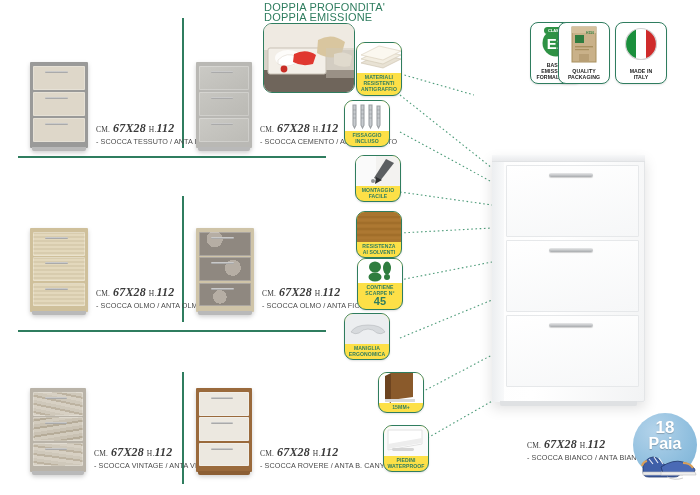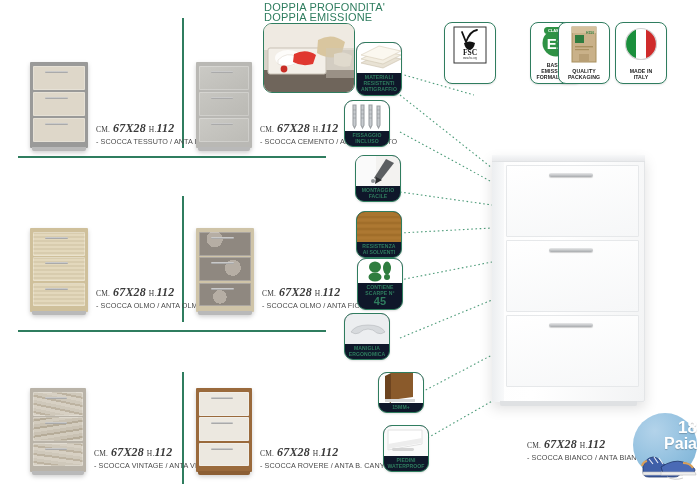--- a/index.html
+++ b/index.html
@@ -84,21 +84,21 @@
     position: absolute; bottom: -4px; left: 8px; right: 8px; height: 5px;
     background: #dfe1e3; border-radius: 0 0 2px 2px;
   }
 
   
   .feat {
     position: absolute; z-index: 4;
     width: 46px;
     border: 1.6px solid #2f7d5f;
     border-radius: 9px;
-    background: #0f172a;
+    background: #fde047;
     overflow: hidden;
     box-shadow: 0 1px 2px rgba(0,0,0,.12);
   }
   .feat .pic { width: 100%; height: 30px; position: relative; overflow: hidden; }
   .feat .lbl {
     font-size: 5.1px; line-height: 6.2px; font-weight: 700;
     color: #2f7d5f; text-align: center; letter-spacing: .1px;
     padding: 1px 1px 2px;
   }
   .feat .lbl .num { font-size: 11px; line-height: 11px; display: block; }
@@ -133,21 +133,21 @@
   }
 
   
   #paia { position: absolute; z-index: 6; left: 633px; top: 413px; width: 64px; height: 64px; }
   #paia .disc {
     position: absolute; inset: 0; border-radius: 50%;
     background: radial-gradient(circle at 34% 28%, #b3d3ea 0%, #8ebede 60%, #79b0d4 100%);
   }
   #paia .ptxt {
     position: absolute; left: 0; right: 0; top: 7px;
-    text-align: right; color: #ffffff; font-weight: 700;
+    text-align: center; color: #ffffff; font-weight: 700;
     font-size: 17px; line-height: 16px;
     text-shadow: 0 1px 1px rgba(0,0,0,.22);
   }
   #paia .ptxt .p2 { font-size: 16px; display: block; }
 
   .shoe { position: absolute; z-index: 7; }
 </style>
 </head>
 <body>
 
@@ -187,30 +187,20 @@
       <ellipse cx="24" cy="34" rx="13" ry="8" fill="#fdfcfa"></ellipse>
       <path d="M14 36 q9 -9 19 -3 l-2 7 q-9 4 -17 0 z" fill="#ffffff" stroke="#ddd7cc" stroke-width=".6"></path>
       <path d="M30 30 q12 -6 22 1 l-3 9 q-11 3 -20 -2 z" fill="#e0372f"></path>
       <circle cx="20" cy="45" r="3.4" fill="#c92d26"></circle>
       <path d="M54 16 q14 -8 27 2 l-4 14 q-13 4 -24 -3 z" fill="#d9c69f"></path>
       <path d="M70 30 q10 -4 18 2 l-2 10 q-9 2 -16 -2 z" fill="#efe9dc"></path>
       <rect x="62" y="24" width="30" height="30" fill="#cfc8bb" opacity=".45"></rect>
     </svg>
   </div>
 
-  <div class="cert" style="left:444px;">
-    <svg width="34" height="38" viewBox="0 0 34 38">
-      <rect x="1" y="1" width="32" height="36" fill="#fff" stroke="#333" stroke-width="1"></rect>
-      <path d="M9 6 l4 10 M13 16 q4 -11 11 -12" stroke="#111" stroke-width="1.8" fill="none" stroke-linecap="round"></path>
-      <path d="M11 17 q6 -3 11 0 q-1 6 -5.5 7 q-4.5 -1 -5.5 -7 z" fill="#111"></path>
-      <text x="17" y="29" font-size="7.5" font-family="Liberation Serif, serif" font-weight="700" text-anchor="middle" fill="#111">FSC</text>
-      <text x="17" y="33" font-size="2.6" text-anchor="middle" fill="#333">www.fsc.org</text>
-    </svg>
-    <div class="clbl"></div>
-  </div>
 
   <div class="cert" style="left:518px;margin-left:12px;">
     <svg width="36" height="32" viewBox="0 0 36 32">
       <circle cx="18" cy="17" r="13.5" fill="#2f9245"></circle>
       <rect x="6" y="1" width="24" height="7" rx="3.5" fill="#2f9245"></rect>
       <text x="18" y="6.4" font-size="4" font-weight="700" text-anchor="middle" fill="#fff">CLASSE</text>
       <text x="18" y="23" font-size="15" font-weight="700" text-anchor="middle" fill="#fff" font-family="Liberation Sans, sans-serif">E1</text>
     </svg>
     <div class="clbl">
       <span>BASSA</span><br>

